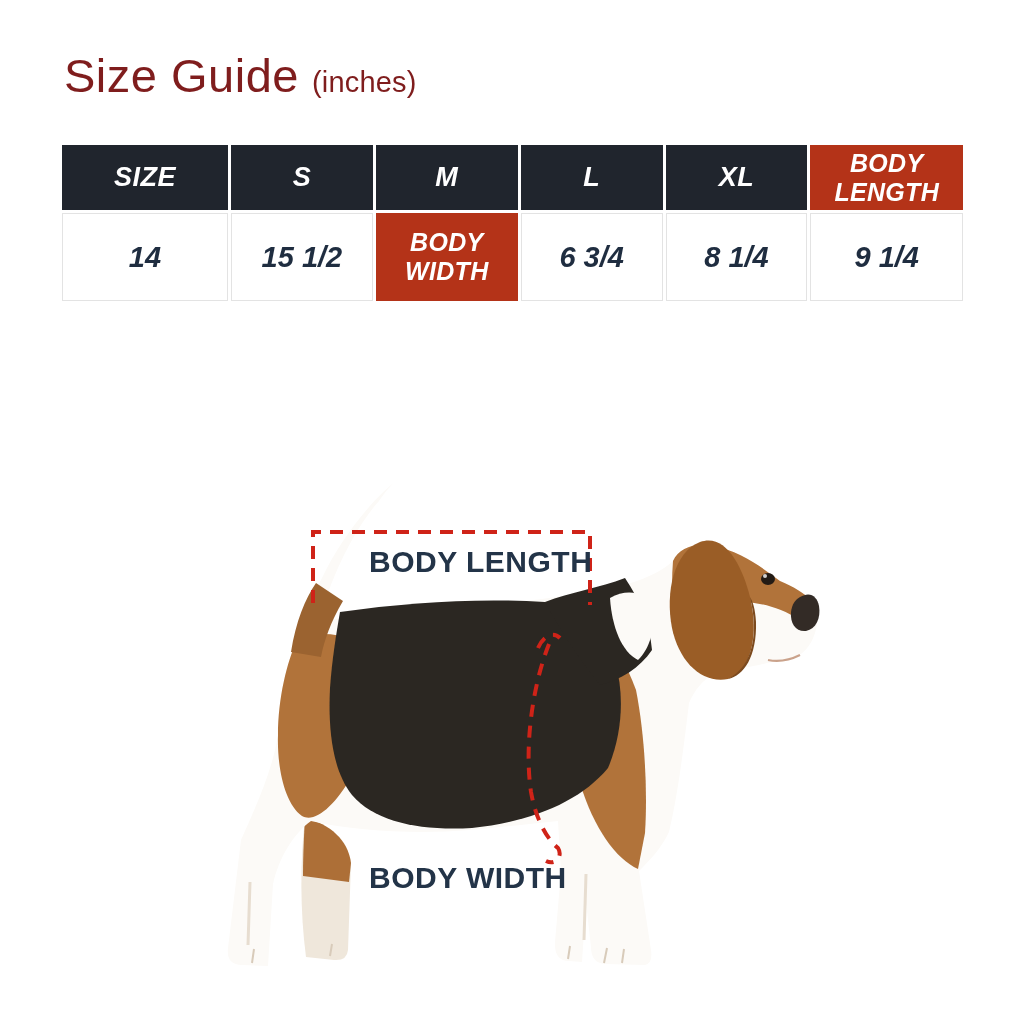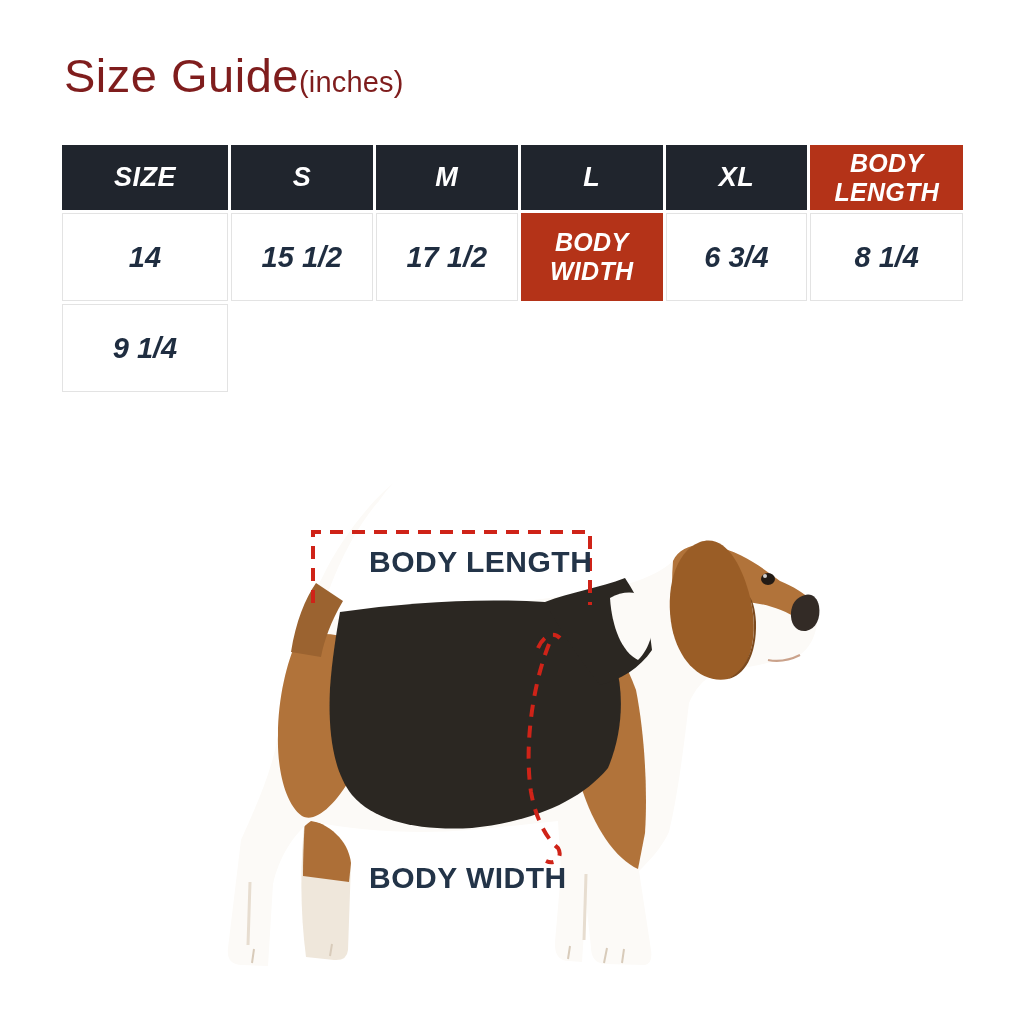--- a/index.html
+++ b/index.html
@@ -6,21 +6,21 @@
   .canvas{
     position:relative;width:1024px;height:1024px;background:#ffffff;overflow:hidden;
     font-family:"Liberation Sans",sans-serif;
   }
   
   .title{
     position:absolute;left:64px;top:48px;z-index:2;margin:0;
     color:#7f1d1d;font-size:47px;font-weight:500;letter-spacing:.5px;
     display:flex;align-items:baseline;white-space:nowrap;
   }
-  .title .unit{font-size:29px;font-weight:400;letter-spacing:.2px;}
+  .title .unit{font-size:29px;font-weight:400;margin-left:13px;letter-spacing:.2px;}
   
   .size-table{
     position:absolute;left:62px;top:145px;width:901px;z-index:2;
     display:grid;grid-template-columns:166px repeat(5,1fr);
     grid-template-rows:65px 88px 88px;gap:3px;font-style:italic;
   }
   .cell{display:flex;align-items:center;justify-content:center;text-align:center;}
   .th{background:#20252d;color:#ffffff;font-weight:bold;font-size:27px;letter-spacing:.5px;}
   .row-label{
     background:#b43318;color:#ffffff;font-weight:bold;font-size:25px;
@@ -49,21 +49,20 @@
   <div class="size-table">
     <div class="cell th">SIZE</div>
     <div class="cell th">S</div>
     <div class="cell th">M</div>
     <div class="cell th">L</div>
     <div class="cell th">XL</div>
 
     <div class="cell row-label">BODY LENGTH</div>
     <div class="cell val">14</div>
     <div class="cell val">15 1/2</div>
-    <div class="cell val">17 1/2</div>
 
     <div class="cell row-label">BODY WIDTH</div>
     <div class="cell val">6 3/4</div>
     <div class="cell val">8 1/4</div>
     <div class="cell val">9 1/4</div>
   </div>
 
   <svg class="dog-svg" width="1024" height="1024" viewBox="0 0 1024 1024" aria-hidden="true">
 
     <path fill="#efe7db" d="M305,818 C330,824 348,840 351,863 L348,950 Q347,961 334,960 L306,957 C300,912 300,860 305,818 Z"></path>

